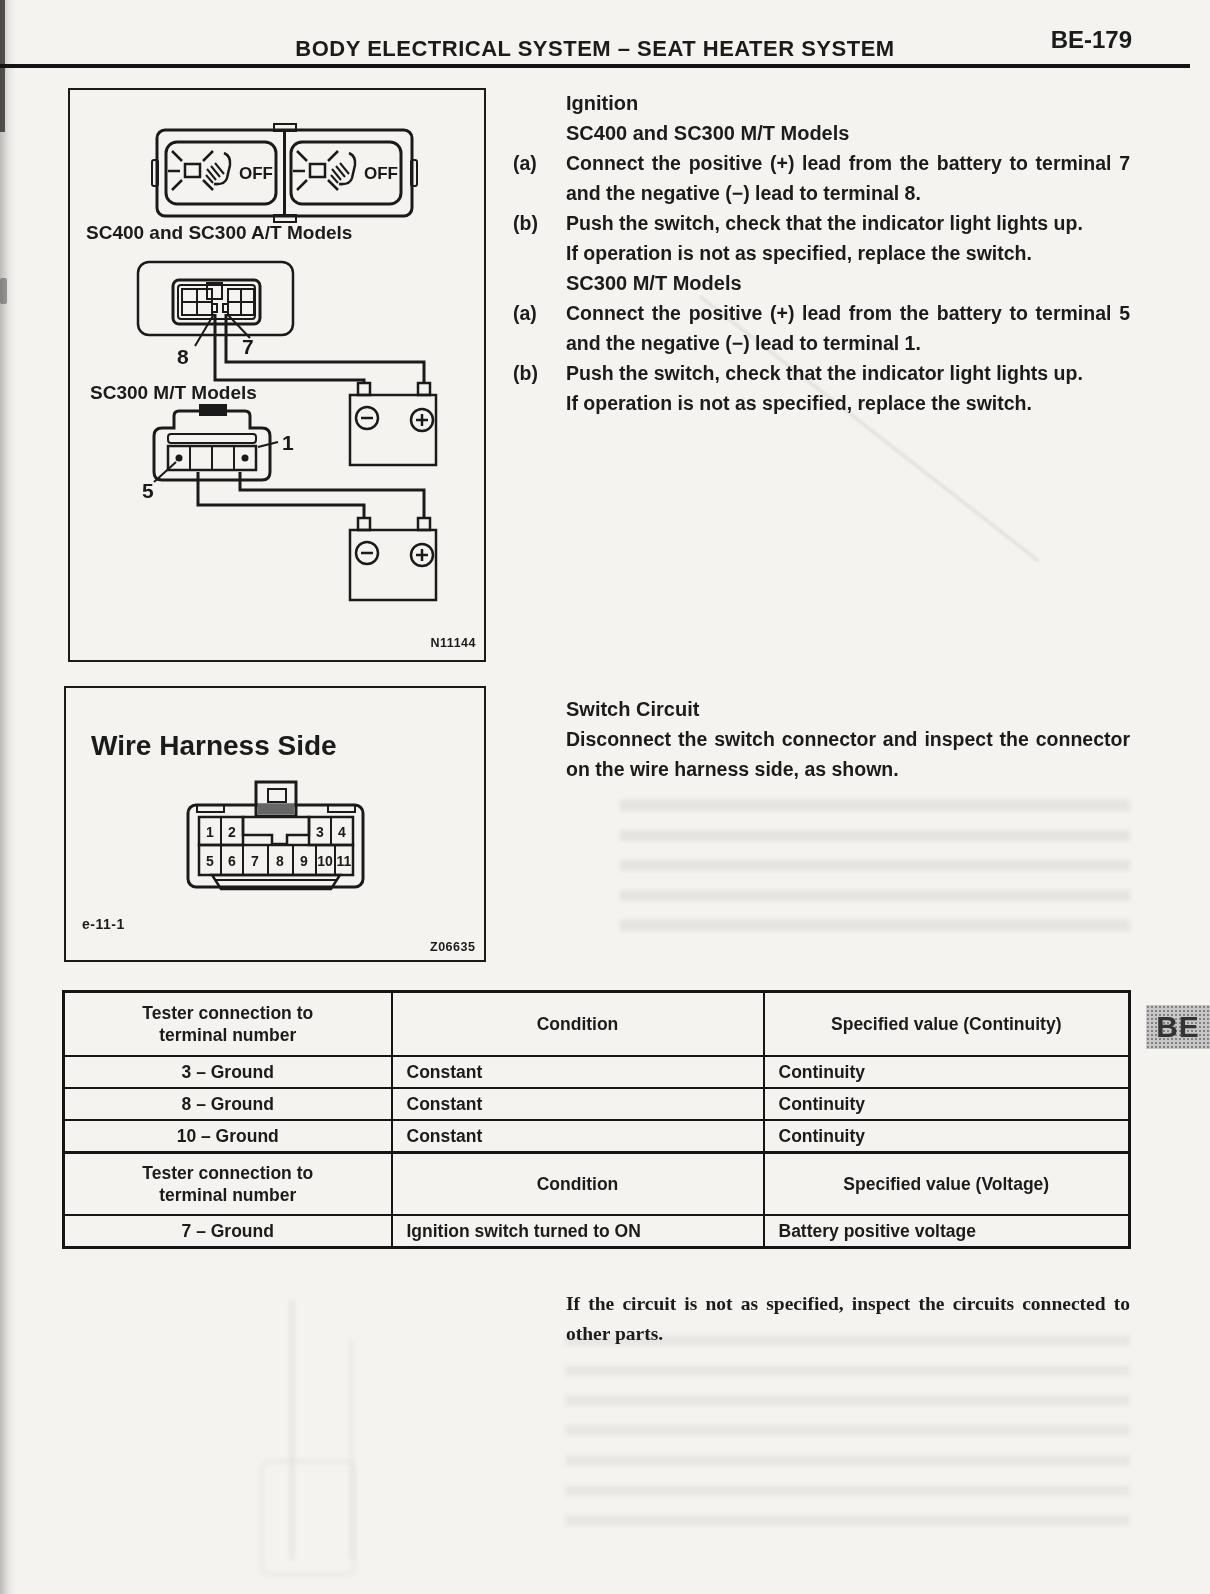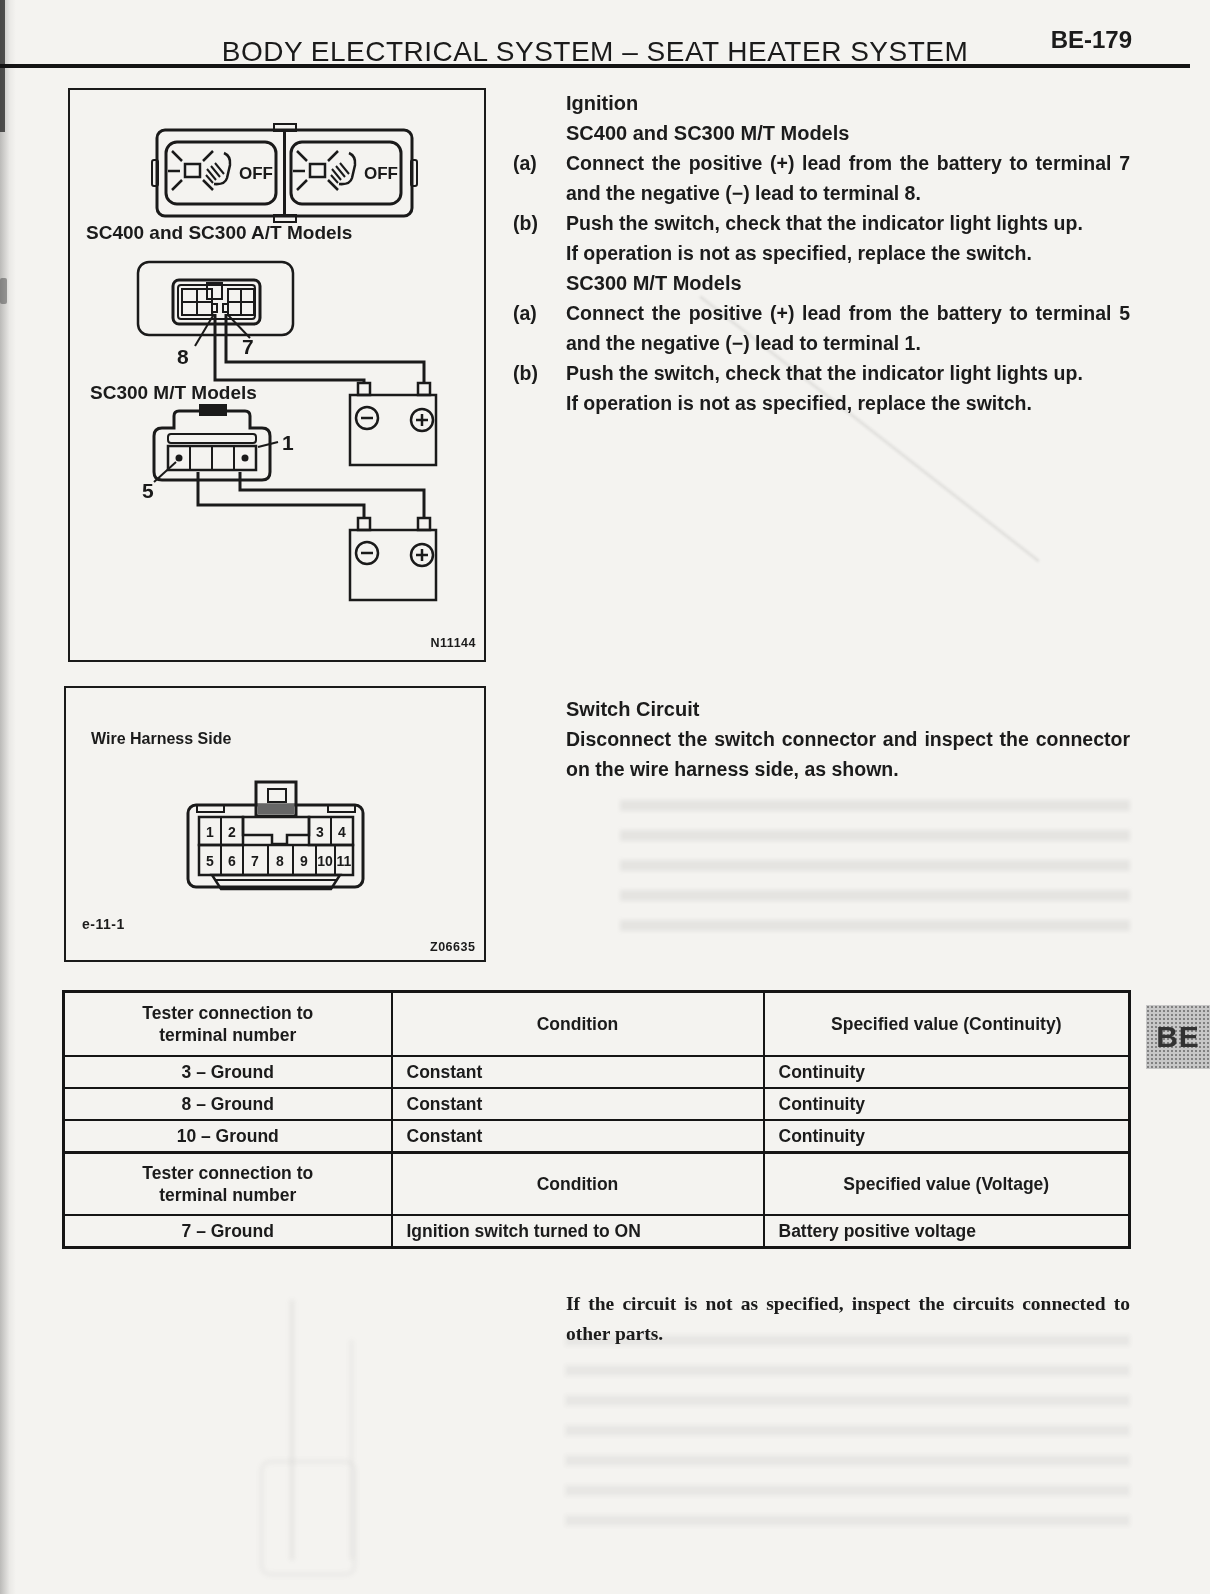--- a/index.html
+++ b/index.html
@@ -18,21 +18,21 @@
   .ghost-lines { position:absolute; pointer-events:none;
     background:repeating-linear-gradient(180deg, rgba(110,110,110,.11) 0 11px, transparent 11px 30px);
     filter:blur(2.2px); }
   .ghost-fig { position:absolute; left:140px; top:1280px; width:390px; height:300px; opacity:.5; filter:blur(2.5px); }
   .ghost-fig .v1 { position:absolute; left:150px; top:20px; width:4px; height:260px; background:rgba(100,100,100,.22); }
   .ghost-fig .v2 { position:absolute; left:210px; top:60px; width:3px; height:220px; background:rgba(100,100,100,.18); }
   .ghost-fig .blob { position:absolute; left:120px; top:180px; width:90px; height:110px;
     border:3px solid rgba(100,100,100,.18); border-radius:10px; }
   
   .hdr-title { position:absolute; left:0; top:36px; width:1190px; text-align:center;
-    font-size:28px; font-weight:400; letter-spacing:.5px; }
+    font-size:22px; font-weight:700; letter-spacing:.5px; }
   .hdr-page { position:absolute; top:26px; right:78px; font-size:24px; font-weight:700; }
   .hdr-rule { position:absolute; left:0; top:64px; width:1190px; height:4px; background:#141414; }
   
   .figbox { position:absolute; border:2.5px solid #1a1a1a; background:transparent; }
   .fig1 { left:68px; top:88px; width:414px; height:570px; }
   .fig2 { left:64px; top:686px; width:418px; height:272px; }
   .figcap { position:absolute; font-size:19px; font-weight:700; }
   .figcode { position:absolute; font-size:12.5px; font-weight:700; letter-spacing:.5px; }
   svg text { font-family:"Liberation Sans", sans-serif; font-weight:700; fill:#1a1a1a; }
   
@@ -47,21 +47,21 @@
     border:3px solid #151515; table-layout:fixed; }
   table.spec td { border:2px solid #151515; vertical-align:middle;
     font-size:17.5px; font-weight:700; color:#1b1b1b; }
   td.c { text-align:center; }
   td.l { text-align:left; padding-left:14px;border-radius:13px; }
   tr.h1 td { height:60px; }
   tr.h2 td { height:58px; border-top:3px solid #151515; }
   tr.d td { height:28px; }
   .wrapcell { width:190px; margin:4px auto; text-align:center; line-height:22px; }
   
-  .be-tab { position:absolute; left:1146px; top:1005px; width:64px; height:64px;
+  .be-tab { position:absolute; left:1146px; top:1005px; width:64px; height:44px;
     background-color:#c7c7c7;
     background-image:radial-gradient(rgba(70,70,70,.55) 1px, transparent 1.3px);
     background-size:4px 4px;
     display:flex; align-items:center; justify-content:center;
     font-size:30px; font-weight:700; color:#333; letter-spacing:1px; }
 </style>
 </head>
 <body>
 
 <div class="page">
@@ -179,21 +179,21 @@
       <path d="M128,382 V415 H294 V428" stroke="#1a1a1a" stroke-width="3" fill="none"></path>
       <path d="M170,382 V400 H354 V428" stroke="#1a1a1a" stroke-width="3" fill="none"></path>
       <use href="#battery" y="135"></use>
     </svg>
     <div class="figcap" style="left:16px; top:132px;">SC400 and SC300 A/T Models</div>
     <div class="figcap" style="left:20px; top:292px;">SC300 M/T Models</div>
     <div class="figcode" style="right:8px; bottom:10px;">N11144</div>
   </div>
 
   <div class="figbox fig2">
-    <div class="figcap" style="left:25px; top:42px; font-size:16px;">Wire Harness Side</div>
+    <div class="figcap" style="left:25px; top:42px; font-size:28px;">Wire Harness Side</div>
     <svg width="418" height="272" viewBox="0 0 418 272">
       <g stroke="#1a1a1a" fill="none">
         <rect x="122" y="117" width="175" height="82" rx="8" stroke-width="3"></rect>
         <path d="M131,117 v7 h27 v-7" stroke-width="2"></path>
         <path d="M262,117 v7 h27 v-7" stroke-width="2"></path>
         <rect x="190" y="94" width="40" height="34" stroke-width="3"></rect>
         <rect x="202" y="101" width="18" height="13" stroke-width="2"></rect>
         <rect x="191.5" y="116" width="37" height="10" fill="#666" stroke="none"></rect>
         <rect x="133" y="129" width="44" height="28" stroke-width="2.5"></rect>
         <line x1="155" y1="129" x2="155" y2="157" stroke-width="2"></line>

